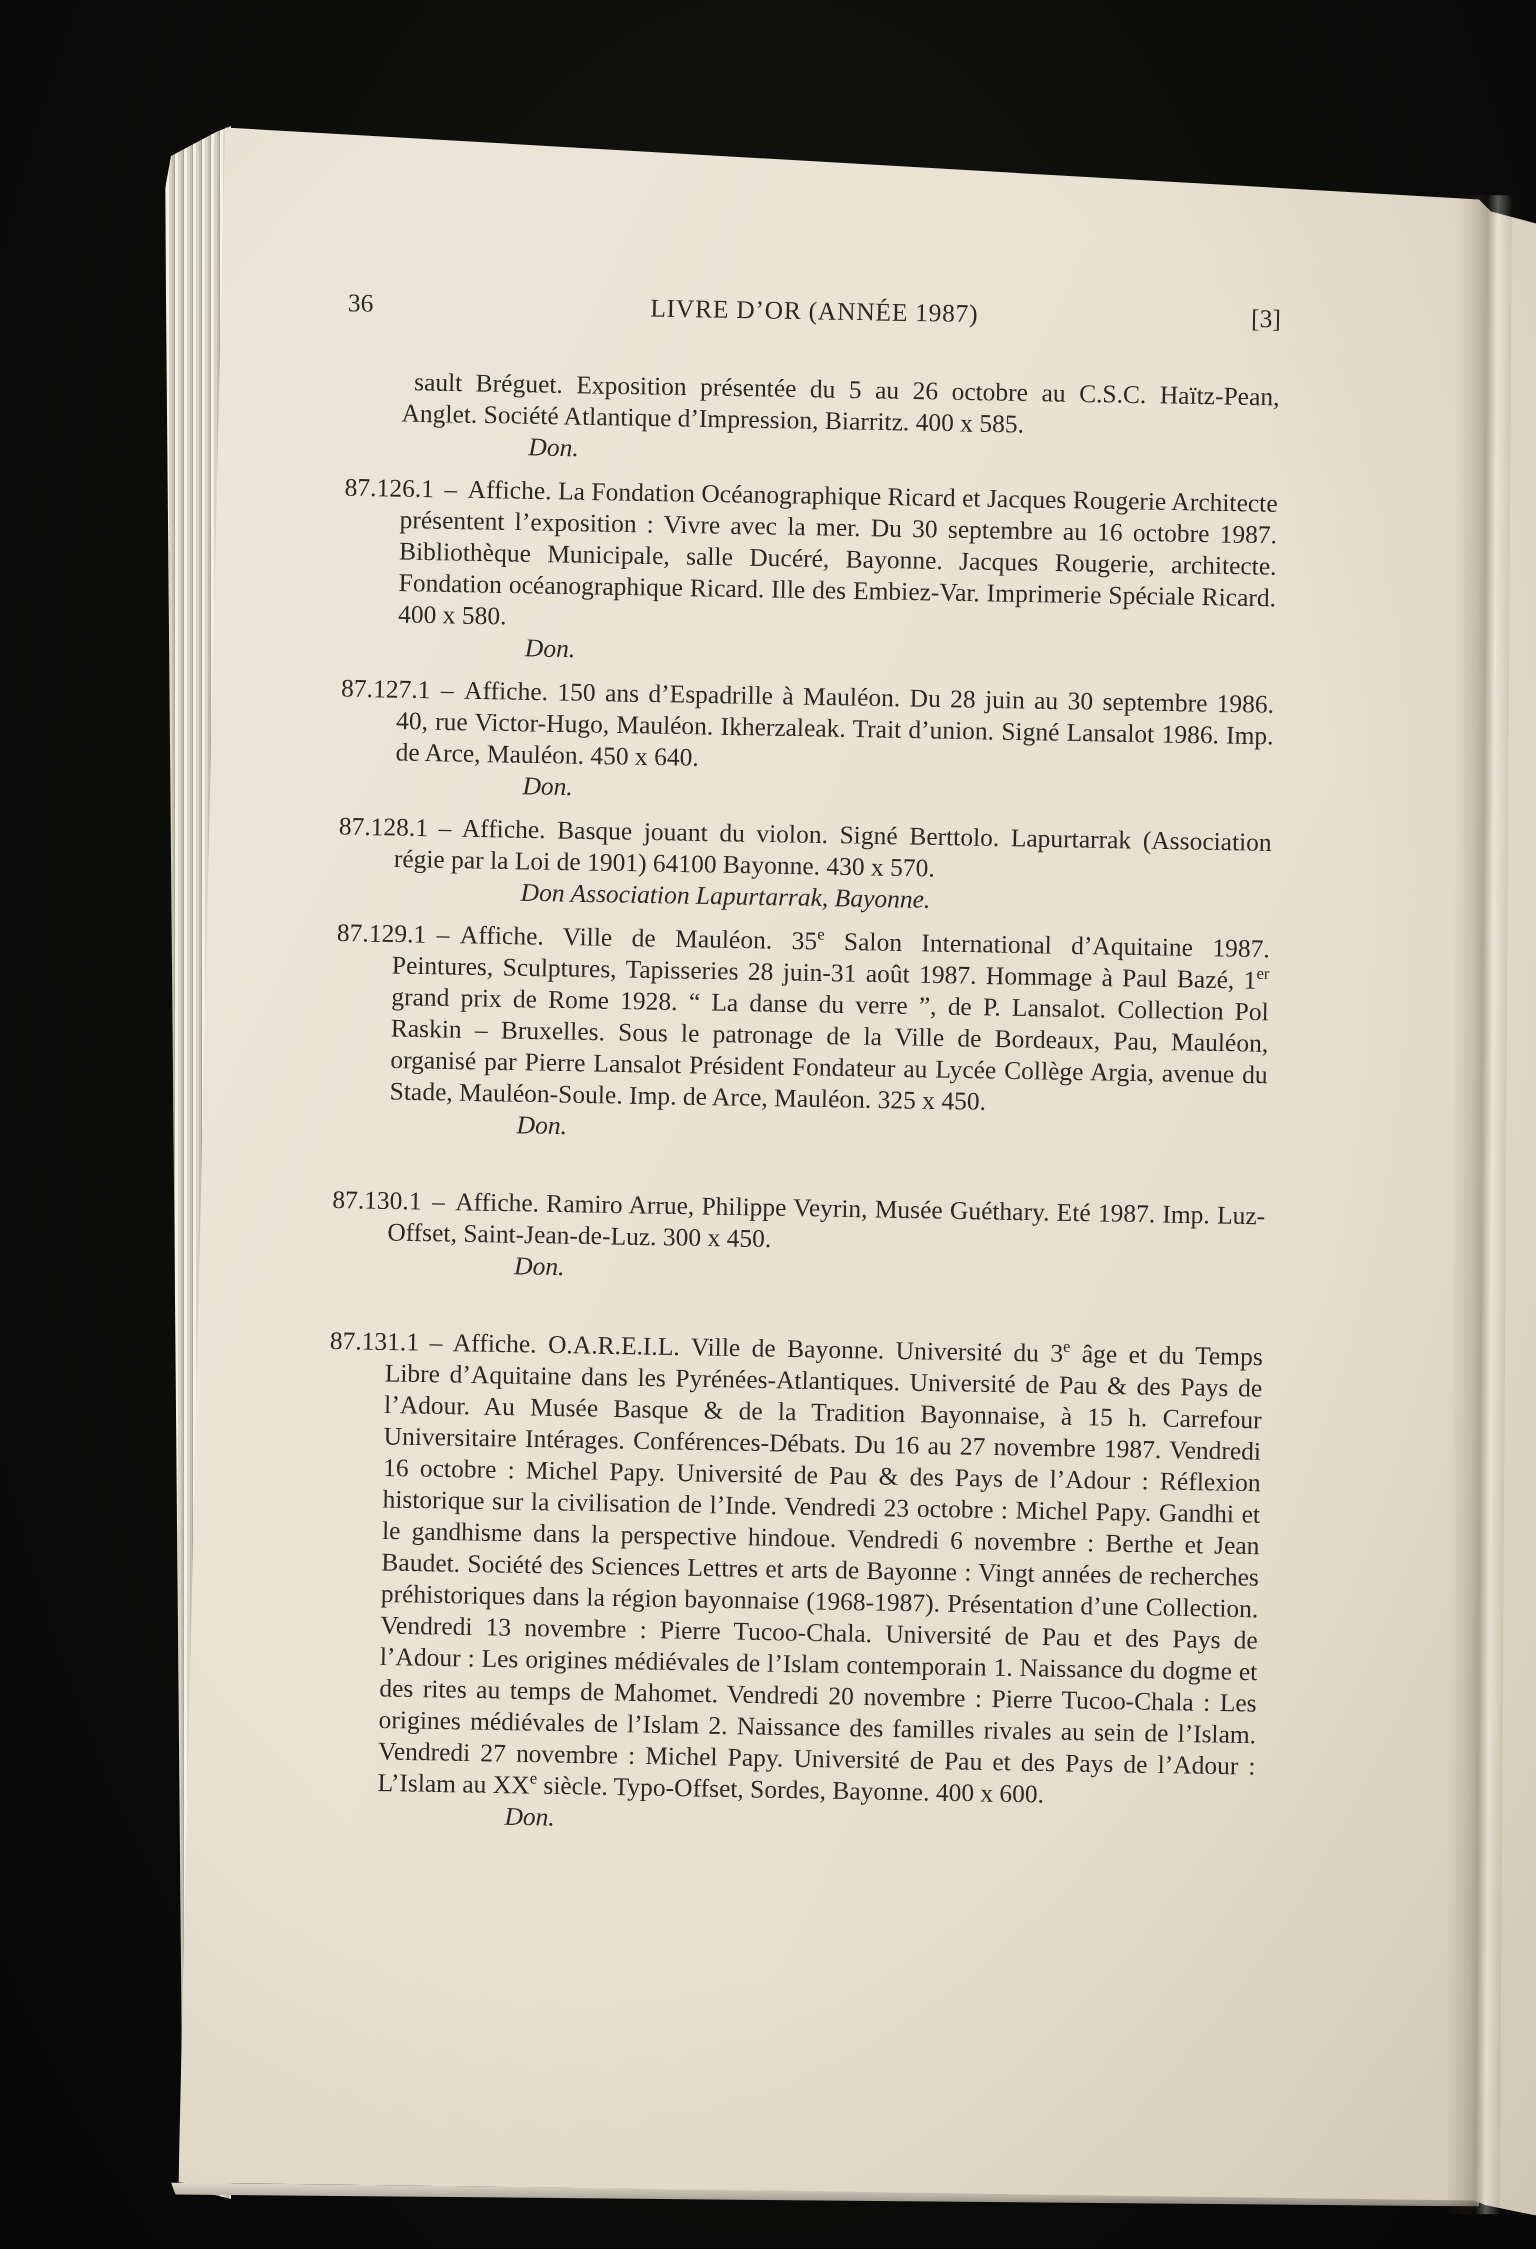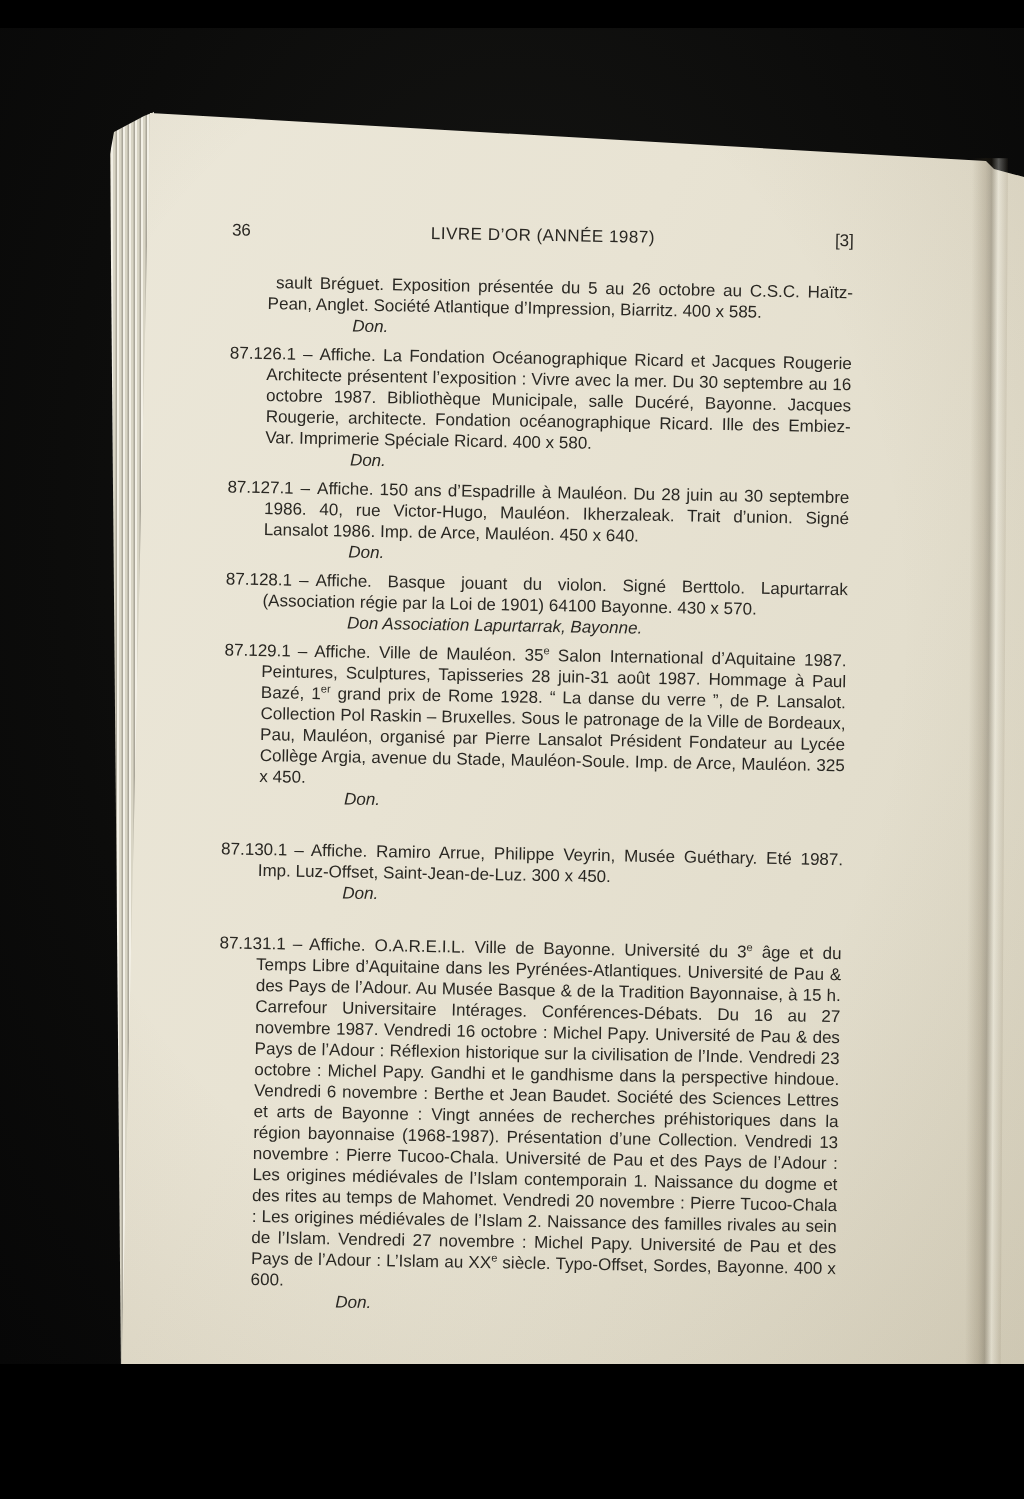--- a/index.html
+++ b/index.html
@@ -1,22 +1,21 @@
 <!DOCTYPE html>
 <html><head>
 <meta charset="utf-8">
 <style>
   html, body { margin: 0; padding: 0; background: #000; }
   .photo {
     position: relative;
-    width: 1024px; height: 1336px;
+    width: 1024px; height: 1499px;
     overflow: hidden;
     background: radial-gradient(ellipse at 50% 38%, #171715 0%, #0c0c0b 62%, #070707 100%);
-    font-family: Liberation Sans, sans-serif;
-    margin-top: 28px;
+    font-family: Liberation Serif, serif;
   }
 
   
   .edges-left {
     position: absolute; left: 110px; top: 82px; width: 44px; height: 1384px;
     clip-path: polygon(34px 6px, 44px 2px, 44px 1384px, 12px 1376px, 0px 44px, 4px 22px);
     background: repeating-linear-gradient(90deg,
       #aaa699 0 1px, #f3f0e6 1px 3px, #d8d4c4 3px 5px, #c2beaf 5px 6px);
   }
 

